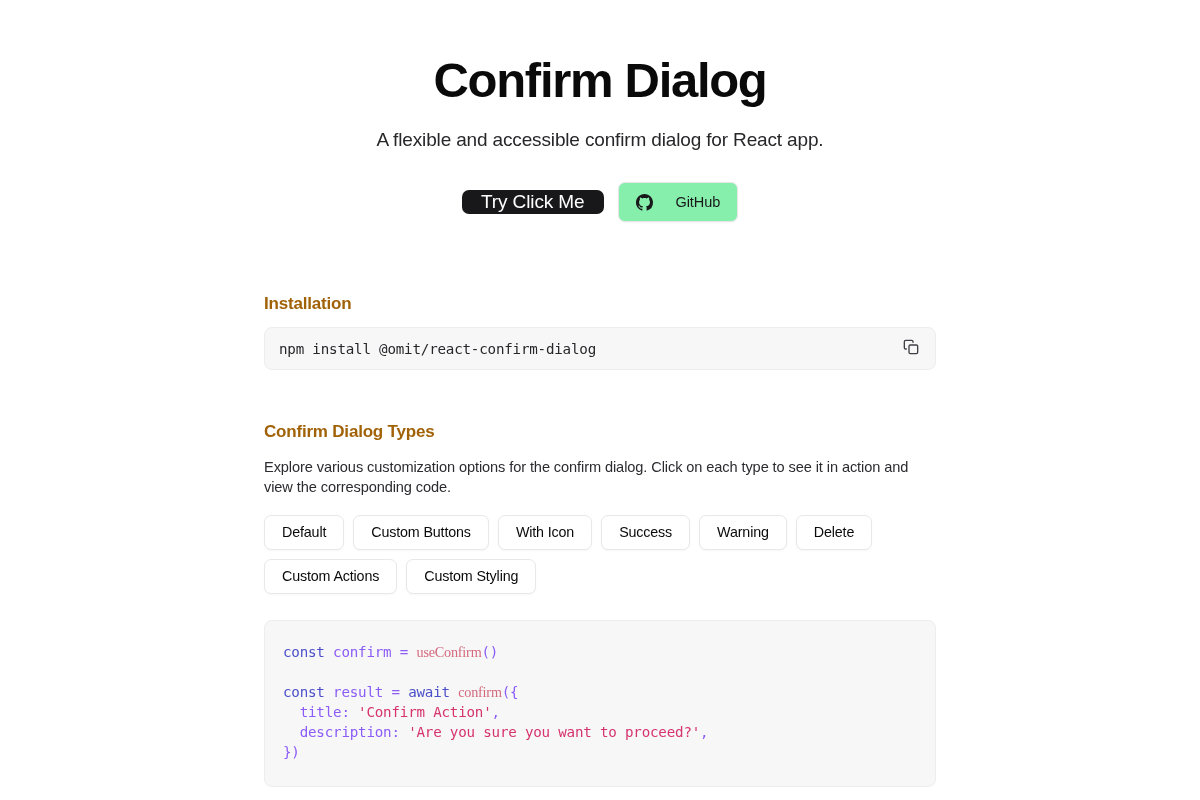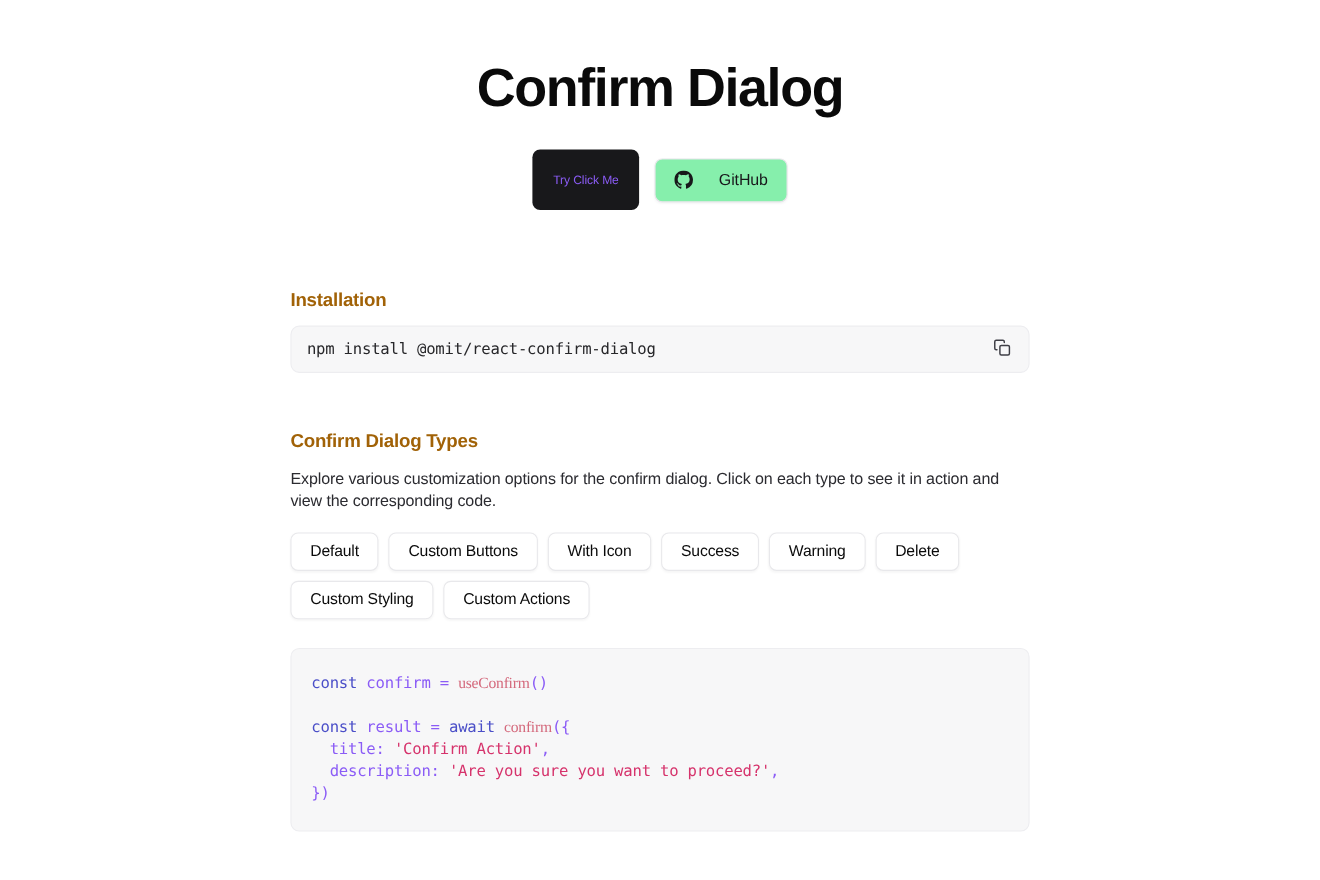--- a/index.html
+++ b/index.html
@@ -45,26 +45,26 @@
   }
   .hero-actions {
     margin-top: 31px;
     display: flex;
     justify-content: center;
     align-items: center;
     gap: 14px;
   }
   .btn-primary {
     background: #18181b;
-    color: #8b5cf6;
+    color: #ffffff;
     border: none;
     border-radius: 7px;
-    height: 55px;
+    height: 24px;
     padding: 0 19px;
-    font-size: 11px;
+    font-size: 19px;
     font-family: "Liberation Sans", sans-serif;
     font-weight: 400;
     letter-spacing: -0.1px;
     cursor: pointer;
     display: inline-flex;
     align-items: center;
     justify-content: center;
   }
   .btn-secondary {
     background: #86efac;
@@ -196,20 +196,21 @@
   .tok-str  { color: #d6336c; }
   .tok-pl   { color: #8b5cf6; text-align: center; }
 </style>
 </head>
 <body>
 
 <div class="page">
 
   <header class="hero">
     <h1 class="hero-title">Confirm Dialog</h1>
+    <p class="hero-subtitle">A flexible and accessible confirm dialog for React app.</p>
 
     <div class="hero-actions">
       <button class="btn-primary">Try Click Me</button>
 
       <a class="btn-secondary">
         <span class="gh-icon">
           <svg viewBox="0 0 16 16" width="17" height="17" fill="#18181b" aria-hidden="true">
             <path d="M8 0C3.58 0 0 3.58 0 8c0 3.54 2.29 6.53 5.47 7.59.4.07.55-.17.55-.38 0-.19-.01-.82-.01-1.49-2.01.37-2.53-.49-2.69-.94-.09-.23-.48-.94-.82-1.13-.28-.15-.68-.52-.01-.53.63-.01 1.08.58 1.23.82.72 1.21 1.87.87 2.33.66.07-.52.28-.87.51-1.07-1.78-.2-3.64-.89-3.64-3.95 0-.87.31-1.59.82-2.15-.08-.2-.36-1.02.08-2.12 0 0 .67-.21 2.2.82.64-.18 1.32-.27 2-.27.68 0 1.36.09 2 .27 1.53-1.04 2.2-.82 2.2-.82.44 1.1.16 1.92.08 2.12.51.56.82 1.27.82 2.15 0 3.07-1.87 3.75-3.65 3.95.29.25.54.73.54 1.48 0 1.07-.01 1.93-.01 2.2 0 .21.15.46.55.38A8.01 8.01 0 0 0 16 8c0-4.42-3.58-8-8-8Z"></path>
           </svg>
         </span>
@@ -245,22 +246,22 @@
       <div class="type-rows">
         <div class="type-row">
           <button class="type-btn">Default</button>
           <button class="type-btn">Custom Buttons</button>
           <button class="type-btn">With Icon</button>
           <button class="type-btn">Success</button>
           <button class="type-btn">Warning</button>
           <button class="type-btn">Delete</button>
         </div>
         <div class="type-row">
+          <button class="type-btn">Custom Actions</button>
           <button class="type-btn">Custom Styling</button>
-          <button class="type-btn">Custom Actions</button>
         </div>
       </div>
 
       <div class="code-block">
         <pre class="code-pre"><code id="code-root"><span class="tok-kw">const</span><span class="tok-pl"> confirm = </span><span class="tok-fn">useConfirm</span><span class="tok-pl">()</span>
 
 <span class="tok-kw">const</span><span class="tok-pl"> result = </span><span class="tok-kw">await</span><span class="tok-pl"> </span><span class="tok-fn">confirm</span><span class="tok-pl">({</span>
 <span class="tok-pl">  title: </span><span class="tok-str">'Confirm Action'</span><span class="tok-pl">,</span>
 <span class="tok-pl">  description: </span><span class="tok-str">'Are you sure you want to proceed?'</span><span class="tok-pl">,</span>
 <span class="tok-pl">})</span></code></pre>

